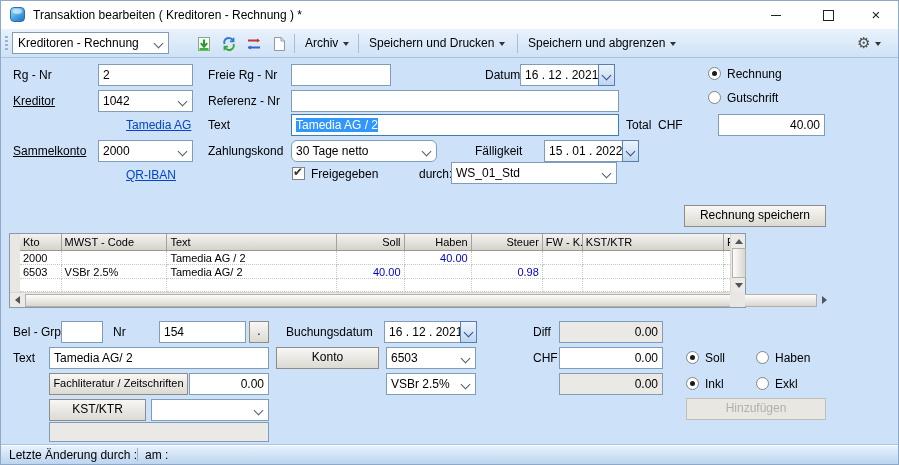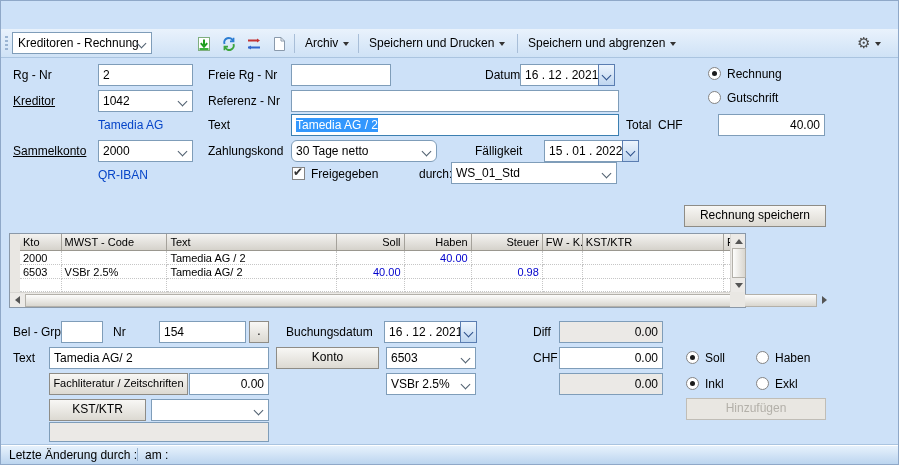--- a/index.html
+++ b/index.html
@@ -17,31 +17,31 @@
   .title-text { position:absolute; left:32px; top:7px; font-size:12px; }
   .winbtn { position:absolute; top:3px; width:30px; height:22px; text-align:center; line-height:22px; color:#222; cursor:default;}
   .wb-min{left:760px;} .wb-max{left:812px;} .wb-close{left:860px; font-size:15px;}
   .glyph-min{display:inline-block;width:10px;height:0;border-top:1px solid #222;vertical-align:middle;}
   .glyph-max{display:inline-block;width:9px;height:9px;border:1px solid #222;vertical-align:middle;}
   
   .toolbar { position:absolute; left:0; top:28px; right:0; height:29px;
     background:linear-gradient(#e9f2fc,#cfe2f6); border-bottom:1px solid #aac4e0; box-sizing:border-box;}
   .grip { position:absolute; left:4px; top:7px; width:3px; height:16px;
     background:repeating-linear-gradient(#9ab4d2 0 2px, transparent 2px 4px); }
-  .tb-combo { position:absolute; left:11px; top:3px; width:140px; height:22px; background:#fff;
+  .tb-combo { position:absolute; left:11px; top:3px; width:157px; height:22px; background:#fff;
     border:1px solid #7f9db9; box-sizing:border-box; padding:3px 18px 3px 5px; white-space:nowrap; overflow:hidden;}
   .tb-icon { position:absolute; top:4px; width:22px; height:21px; display:flex; align-items:center; justify-content:center; border-radius:2px;}
   .tb-sep { position:absolute; top:5px; width:1px; height:19px; background:#a8bed8; }
   .tb-menu { position:absolute; top:3px; height:22px; line-height:22px; padding:0 6px; white-space:nowrap;}
   .dd-arrow { display:inline-block; margin-left:5px; width:0; height:0; border:3px solid transparent; border-top:4px solid #333; vertical-align:middle; margin-top:3px;}
   .gear { position:absolute; left:856px; top:3px; height:22px; line-height:21px; font-size:15px; color:#4a4a4a; }
   
   .lbl { position:absolute; white-space:nowrap; }
   .ul { text-decoration:underline; }
-  .link { position:absolute; color:#0645c8; white-space:nowrap; cursor:pointer;}
+  .link { position:absolute; color:#0645c8; text-decoration:underline; white-space:nowrap; cursor:pointer;margin-left:28px;}
   .inp { position:absolute; background:#fff; border:1px solid #7f9db9; height:22px; box-sizing:border-box;
     padding:3px 4px; white-space:nowrap; overflow:hidden; }
   .inp.gray { background:#ebe9e6; }
   .num { text-align:right; }
   .combo { position:absolute; background:#fff; border:1px solid #7f9db9; height:22px; box-sizing:border-box;
     padding:3px 20px 3px 4px; white-space:nowrap; overflow:hidden; cursor:default;}
   .chev { display:inline-block; width:6px; height:6px; border-right:1.5px solid #4f5f6f; border-bottom:1.5px solid #4f5f6f; transform:rotate(45deg); }
   .combo .chev { position:absolute; right:6px; top:7px; }
   .datebtn { position:absolute; width:17px; height:22px; box-sizing:border-box;
     background:linear-gradient(#ecf4fd,#bfd6f0); border:1px solid #5a7db1; cursor:default;}
@@ -81,20 +81,27 @@
   
   .statusbar { position:absolute; left:0; right:0; bottom:0; height:19px;
     background:linear-gradient(#e9f3fd,#bcd5ef); border-top:1px solid #aac4e0; box-shadow:inset 0 1px 0 #fff; }
   .statusbar .sep { position:absolute; left:136px; top:3px; width:1px; height:13px; background:#9ab4d2; }
 </style>
 </head>
 <body>
 
 <div id="win">
 
+  <div class="titlebar">
+    <span class="appicon"></span>
+    <span class="title-text">Transaktion bearbeiten ( Kreditoren - Rechnung ) *</span>
+    <span class="winbtn wb-min"><span class="glyph-min"></span></span>
+    <span class="winbtn wb-max"><span class="glyph-max"></span></span>
+    <span class="winbtn wb-close"><span>×</span></span>
+  </div>
 
   <div class="toolbar">
     <span class="grip"></span>
     <div class="tb-combo">
       <span>Kreditoren - Rechnung</span>
       <span class="chev" style="position:absolute;right:6px;top:7px;"></span>
     </div>
     <span class="tb-icon" style="left:192px;">
       <svg width="16" height="16" viewBox="0 0 16 16">
         <rect x="2.5" y="1.5" width="11" height="13" fill="#ffffff" stroke="#7fae7f"></rect>

